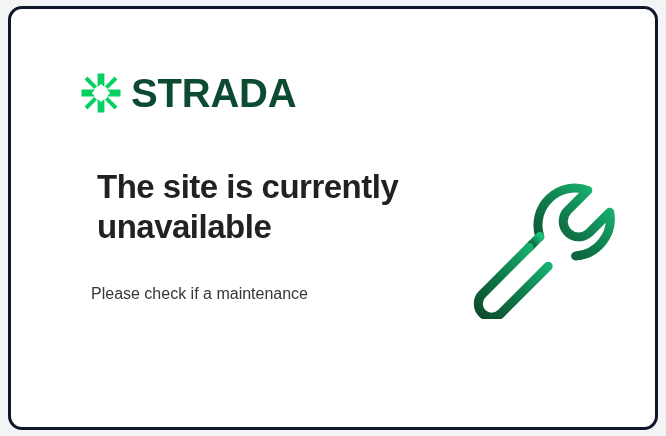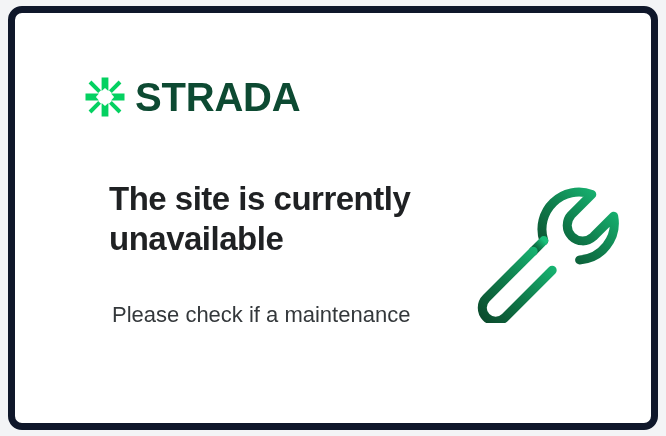--- a/index.html
+++ b/index.html
@@ -27,21 +27,21 @@
 
   
   .card {
     position: absolute;
     left: 8px;
     top: 6px;
     width: 650px;
     height: 424px;
     box-sizing: border-box;
     background: #ffffff;
-    border: 7px solid #0f172a;
+    border: 3px solid #0f172a;
     border-radius: 14px;
     overflow: hidden;
   }
 
   .card-inner {
     position: relative;
     width: 100%;
     height: 100%;
   }
 
@@ -69,36 +69,36 @@
     white-space: nowrap;
     display: block;
   }
 
   
   .headline {
     position: absolute;
     left: 78px;
     top: 150px;
     width: 360px;
-    margin: 16px;
+    margin: 8px;
     font-size: 33px;
     line-height: 40px;
     font-weight: 600;
     letter-spacing: -0.5px;
     color: #1f2123;
   }
 
   
   .body-copy {
     position: absolute;
     left: 80px;
     top: 268px;
     width: 320px;
-    margin: 17px;
-    font-size: 22px;
+    margin: 0;
+    font-size: 16px;
     line-height: 33px;
     font-weight: 400;
     color: #34383b;
   }
   .body-copy .copy-line {
     display: block;
     white-space: nowrap;
   }
 
   

